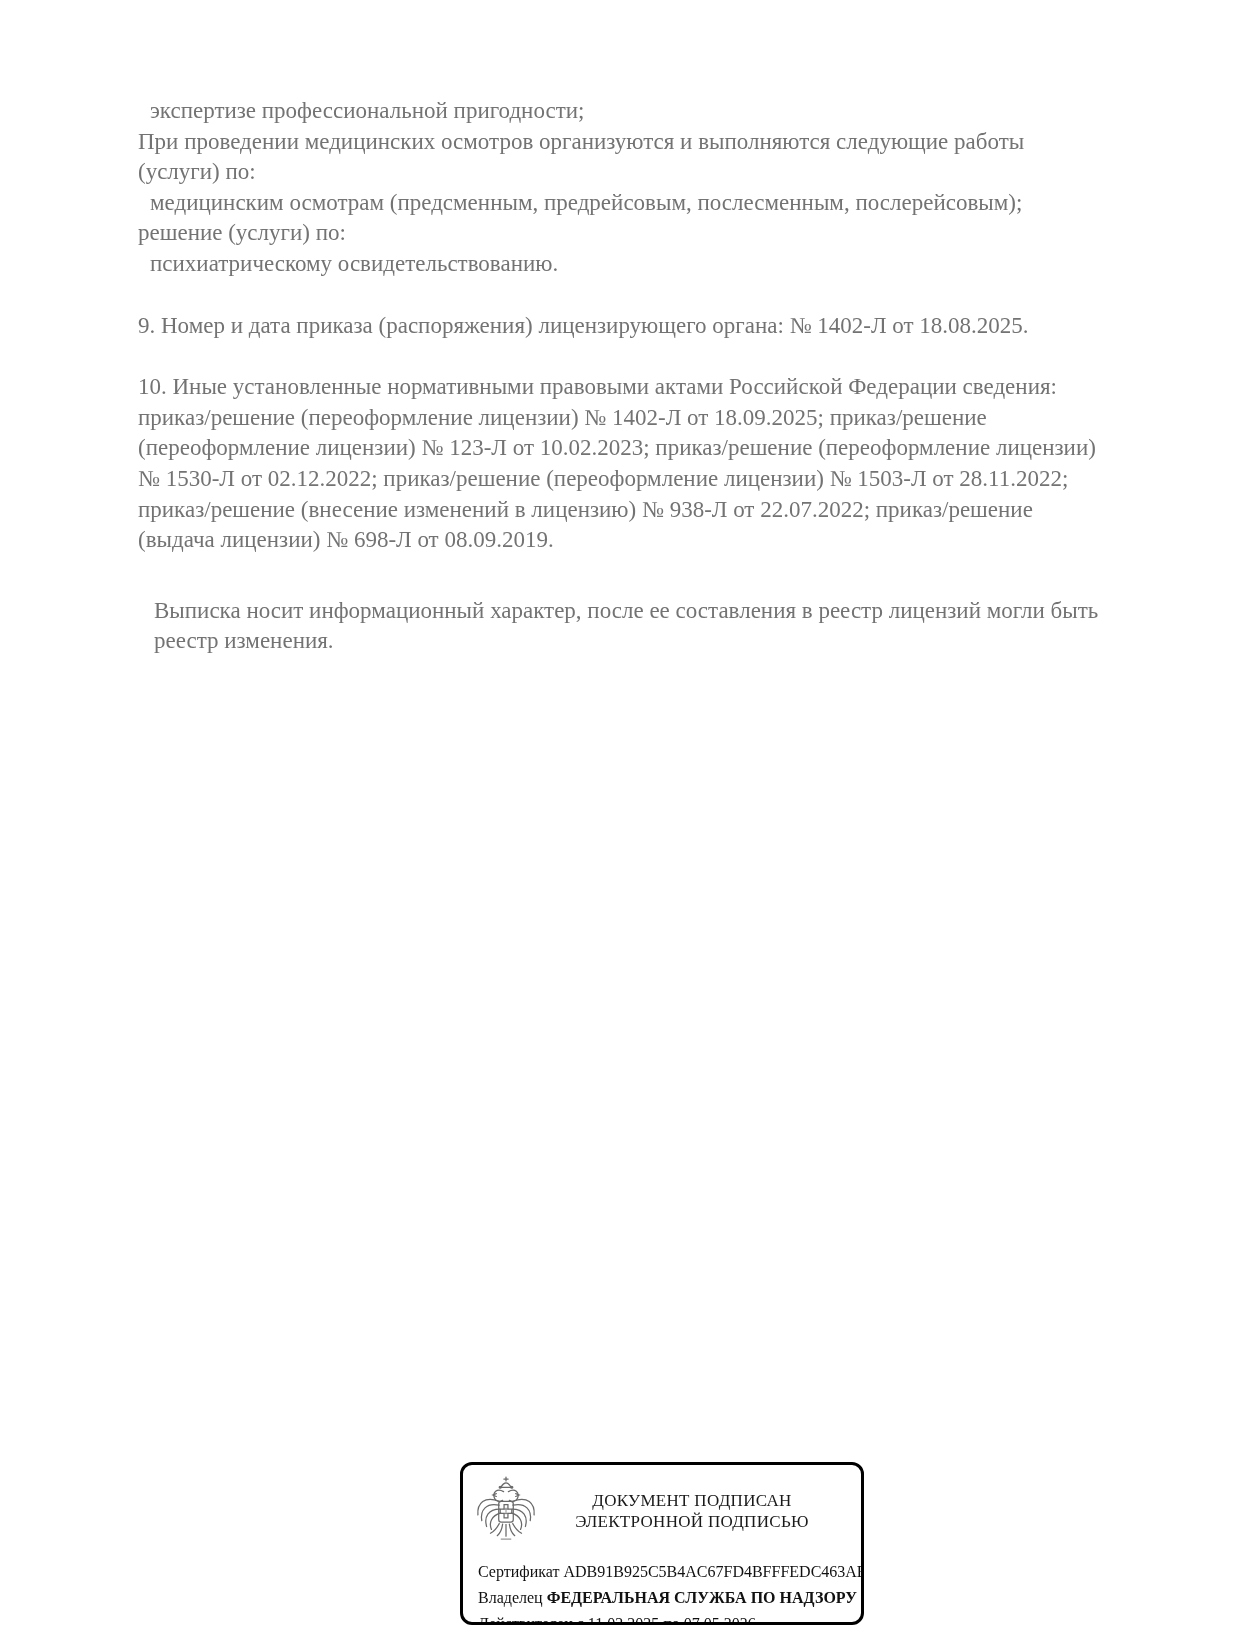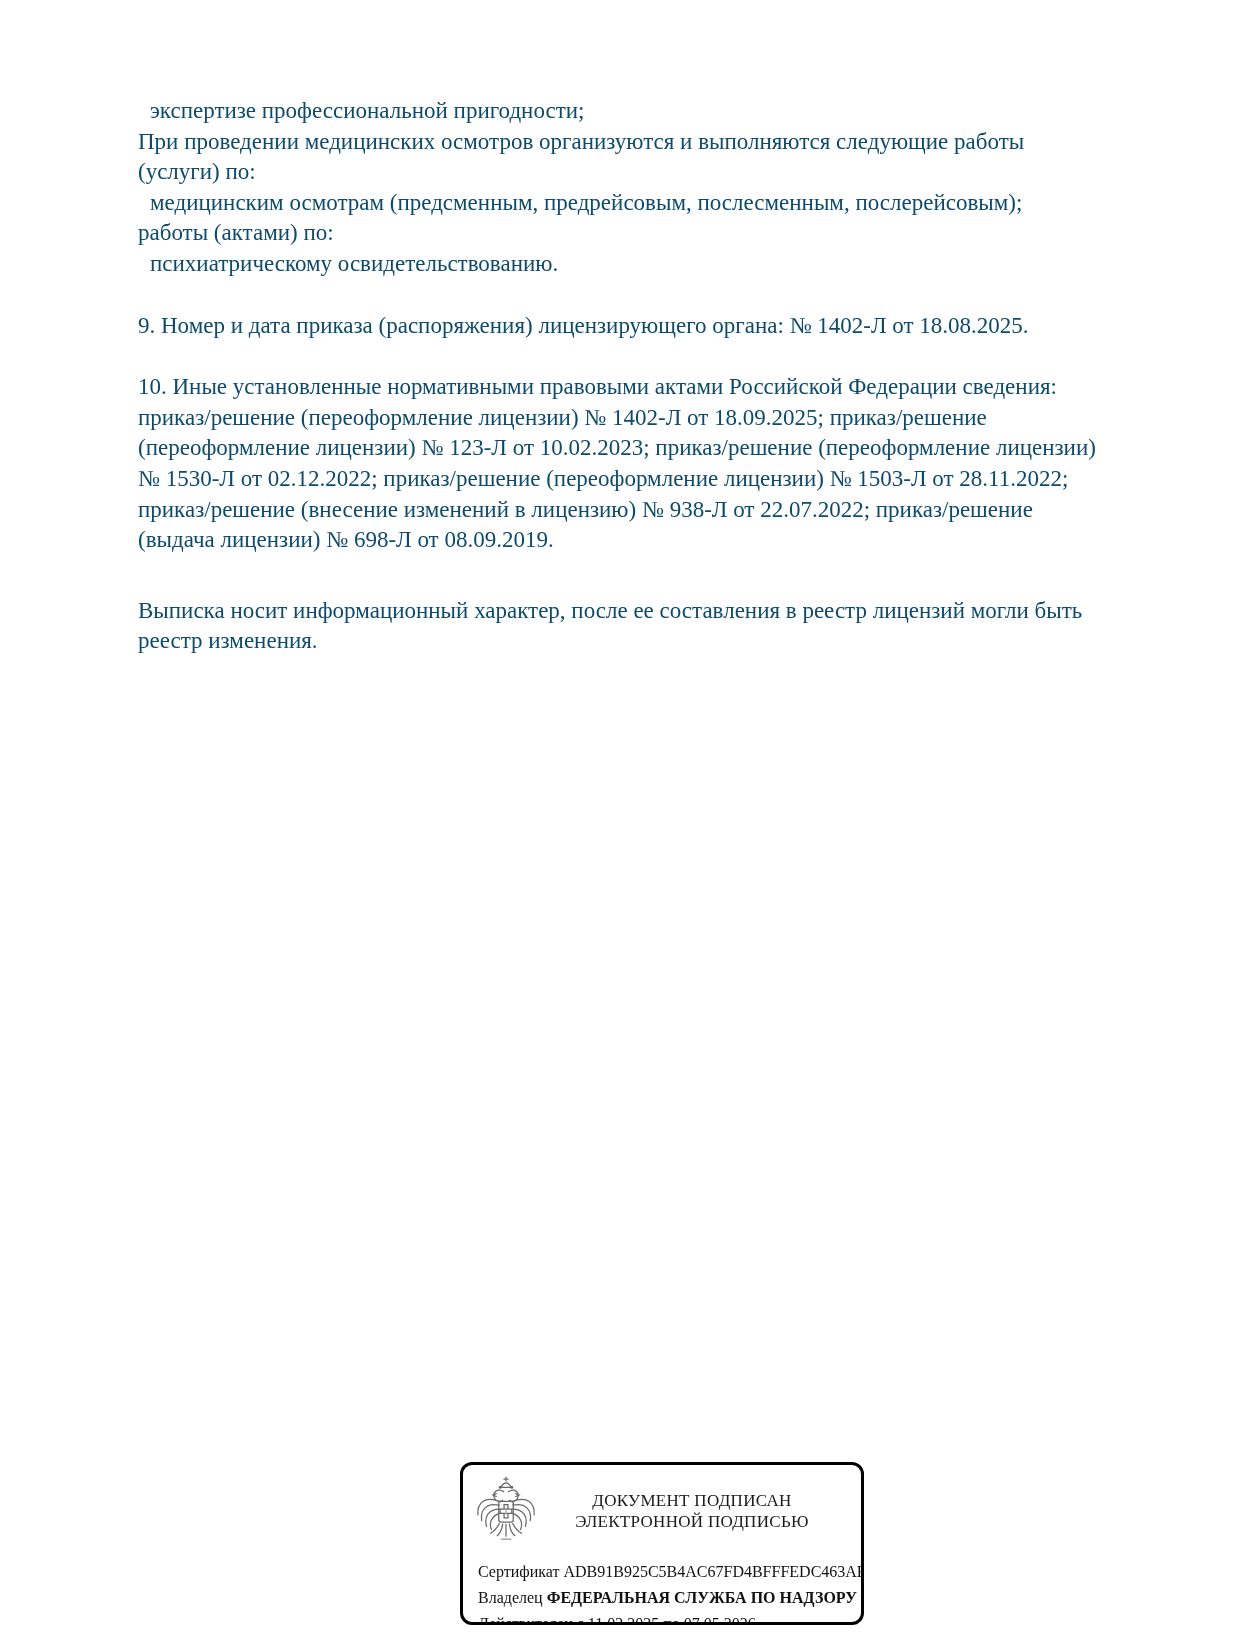--- a/index.html
+++ b/index.html
@@ -16,33 +16,34 @@
     color: #000000;
     overflow: hidden;
   }
   .doc-body {
     position: absolute;
     left: 138px;
     top: 96px;
     width: 990px;
     font-size: 23px;
     line-height: 30.6px;
-    color: #0c4a6e;
+    color: #737373;
   }
   .line {
     white-space: nowrap;
   }
   .line.indent {
     padding-left: 12px;
   }
   .para + .para {
     margin-top: 31px;
   }
   .para.note {
     margin-top: 40px;
+    margin-left: 16px;
   }
 
   
   .stamp {
     position: absolute;
     left: 460px;
     top: 1462px;
     width: 404px;
     height: 163px;
     box-sizing: border-box;
@@ -90,21 +91,21 @@
 
 <div class="page">
 
   <div class="doc-body">
 
     <div class="para">
       <div class="line indent">экспертизе профессиональной пригодности;</div>
       <div class="line">При проведении медицинских осмотров организуются и выполняются следующие работы</div>
       <div class="line">(услуги) по:</div>
       <div class="line indent">медицинским осмотрам (предсменным, предрейсовым, послесменным, послерейсовым);</div>
-      <div class="line">работы (актами) по:</div>
+      <div class="line">решение (услуги) по:</div>
       <div class="line indent">психиатрическому освидетельствованию.</div>
     </div>
 
     <div class="para">
       <div class="line">9. Номер и дата приказа (распоряжения) лицензирующего органа: № 1402-Л от 18.08.2025.</div>
     </div>
 
     <div class="para">
       <div class="line">10. Иные установленные нормативными правовыми актами Российской Федерации сведения:</div>
       <div class="line">приказ/решение (переоформление лицензии) № 1402-Л от 18.09.2025; приказ/решение</div>

